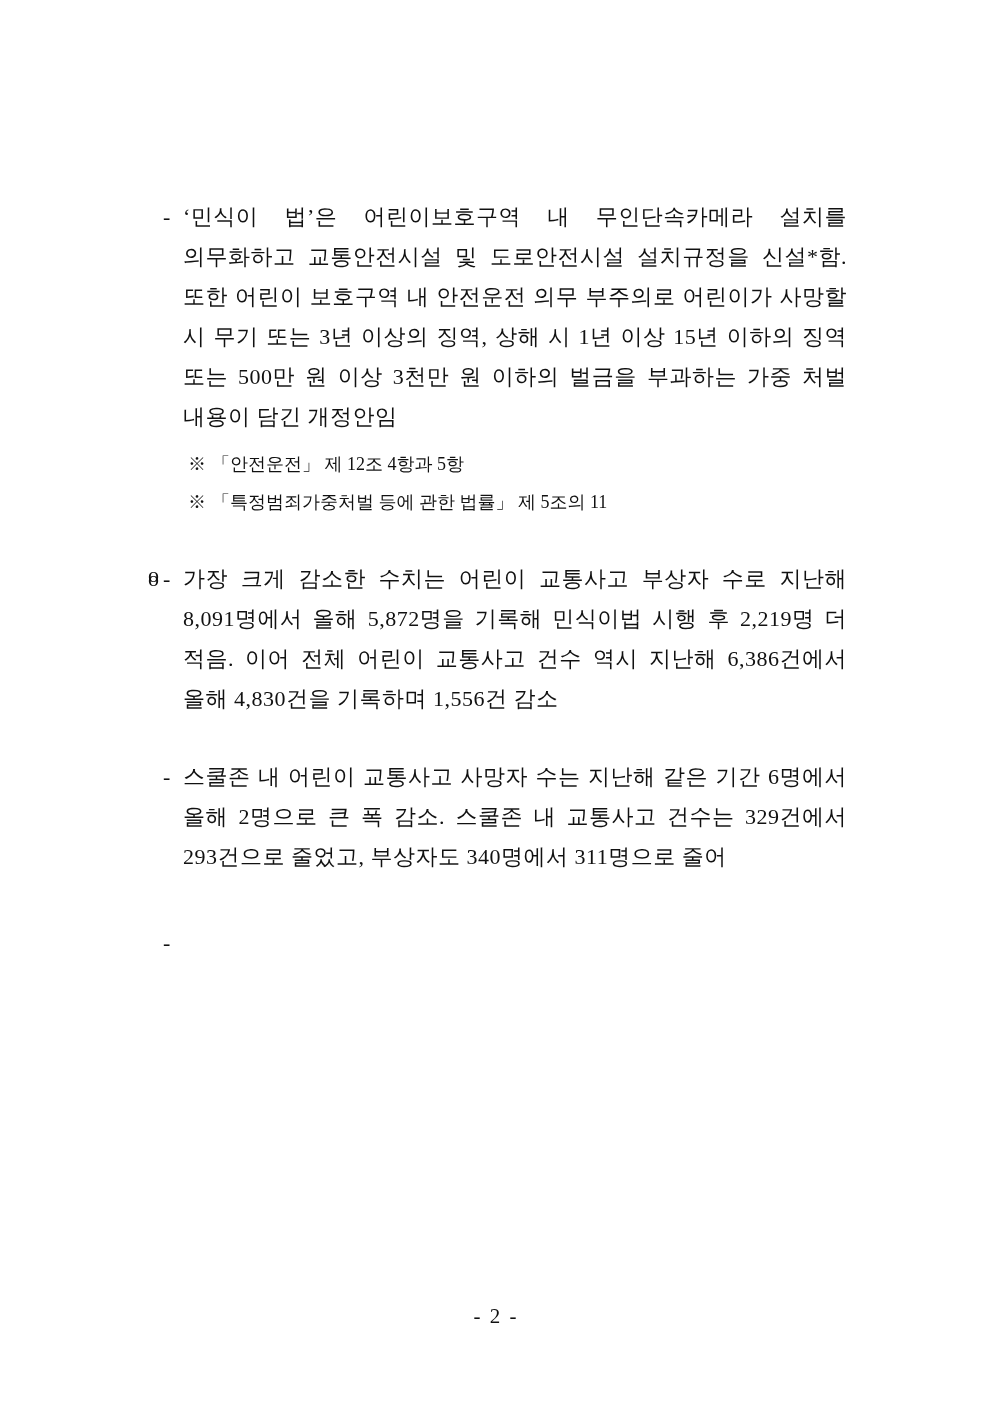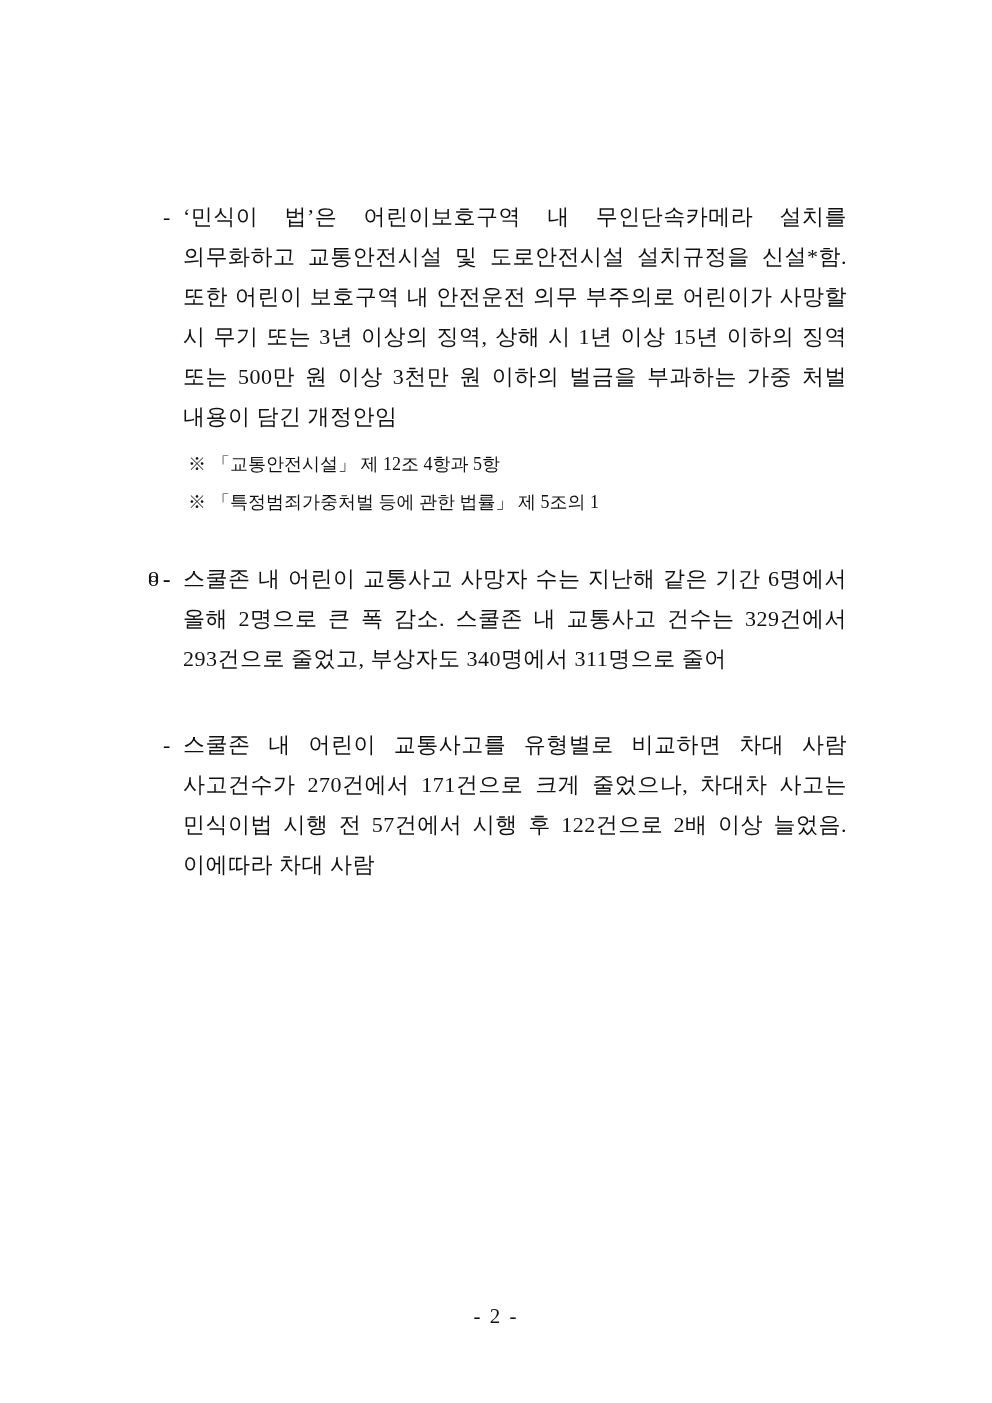--- a/index.html
+++ b/index.html
@@ -82,45 +82,45 @@
 
 <div class="page">
   <div class="content">
 
     <div class="para para-dash mb-after-p1">
       <span class="bullet">-</span>
       <span class="text">‘민식이 법’은 어린이보호구역 내 무인단속카메라 설치를 의무화하고 교통안전시설 및 도로안전시설 설치규정을 신설*함. 또한 어린이 보호구역 내 안전운전 의무 부주의로 어린이가 사망할 시 무기 또는 3년 이상의 징역, 상해 시 1년 이상 15년 이하의 징역 또는 500만 원 이상 3천만 원 이하의 벌금을 부과하는 가중 처벌 내용이 담긴 개정안임</span>
     </div>
 
     <div class="footnote">
-      <span class="marker">※</span><span class="text">「교통안전시설」 제 12조 4항과 5항</span>
+      <span class="marker">※</span><span class="text">「안전운전」 제 12조 4항과 5항</span>
     </div>
 
     <div class="footnote mb-after-fn">
-      <span class="marker">※</span><span class="text">「특정범죄가중처벌 등에 관한 법률」 제 5조의 1</span>
+      <span class="marker">※</span><span class="text">「특정범죄가중처벌 등에 관한 법률」 제 5조의 11</span>
     </div>
 
     <div class="para para-o mb-after-o1">
       <span class="bullet">o</span>
     </div>
 
     <div class="para para-o mb-after-o2">
       <span class="bullet">o</span>
     </div>
 
     <div class="para para-dash mb-after-d1">
       <span class="bullet">-</span>
+      <span class="text">가장 크게 감소한 수치는 어린이 교통사고 부상자 수로 지난해 8,091명에서 올해 5,872명을 기록해 민식이법 시행 후 2,219명 더 적음. 이어 전체 어린이 교통사고 건수 역시 지난해 6,386건에서 올해 4,830건을 기록하며 1,556건 감소</span>
     </div>
 
     <div class="para para-dash mb-after-d2">
       <span class="bullet">-</span>
       <span class="text">스쿨존 내 어린이 교통사고 사망자 수는 지난해 같은 기간 6명에서 올해 2명으로 큰 폭 감소. 스쿨존 내 교통사고 건수는 329건에서 293건으로 줄었고, 부상자도 340명에서 311명으로 줄어</span>
     </div>
 
     <div class="para para-dash">
       <span class="bullet">-</span>
-      <span class="text">스쿨존 내 어린이 교통사고를 유형별로 비교하면 차대 사람 사고건수가 270건에서 171건으로 크게 줄었으나, 차대차 사고는 민식이법 시행 전 57건에서 시행 후 122건으로 2배 이상 늘었음. 이에따라 차대 사람</span>
     </div>
 
   </div>
 
   <div class="page-number">- 2 -</div>
 </div>
 
 </body></html>

